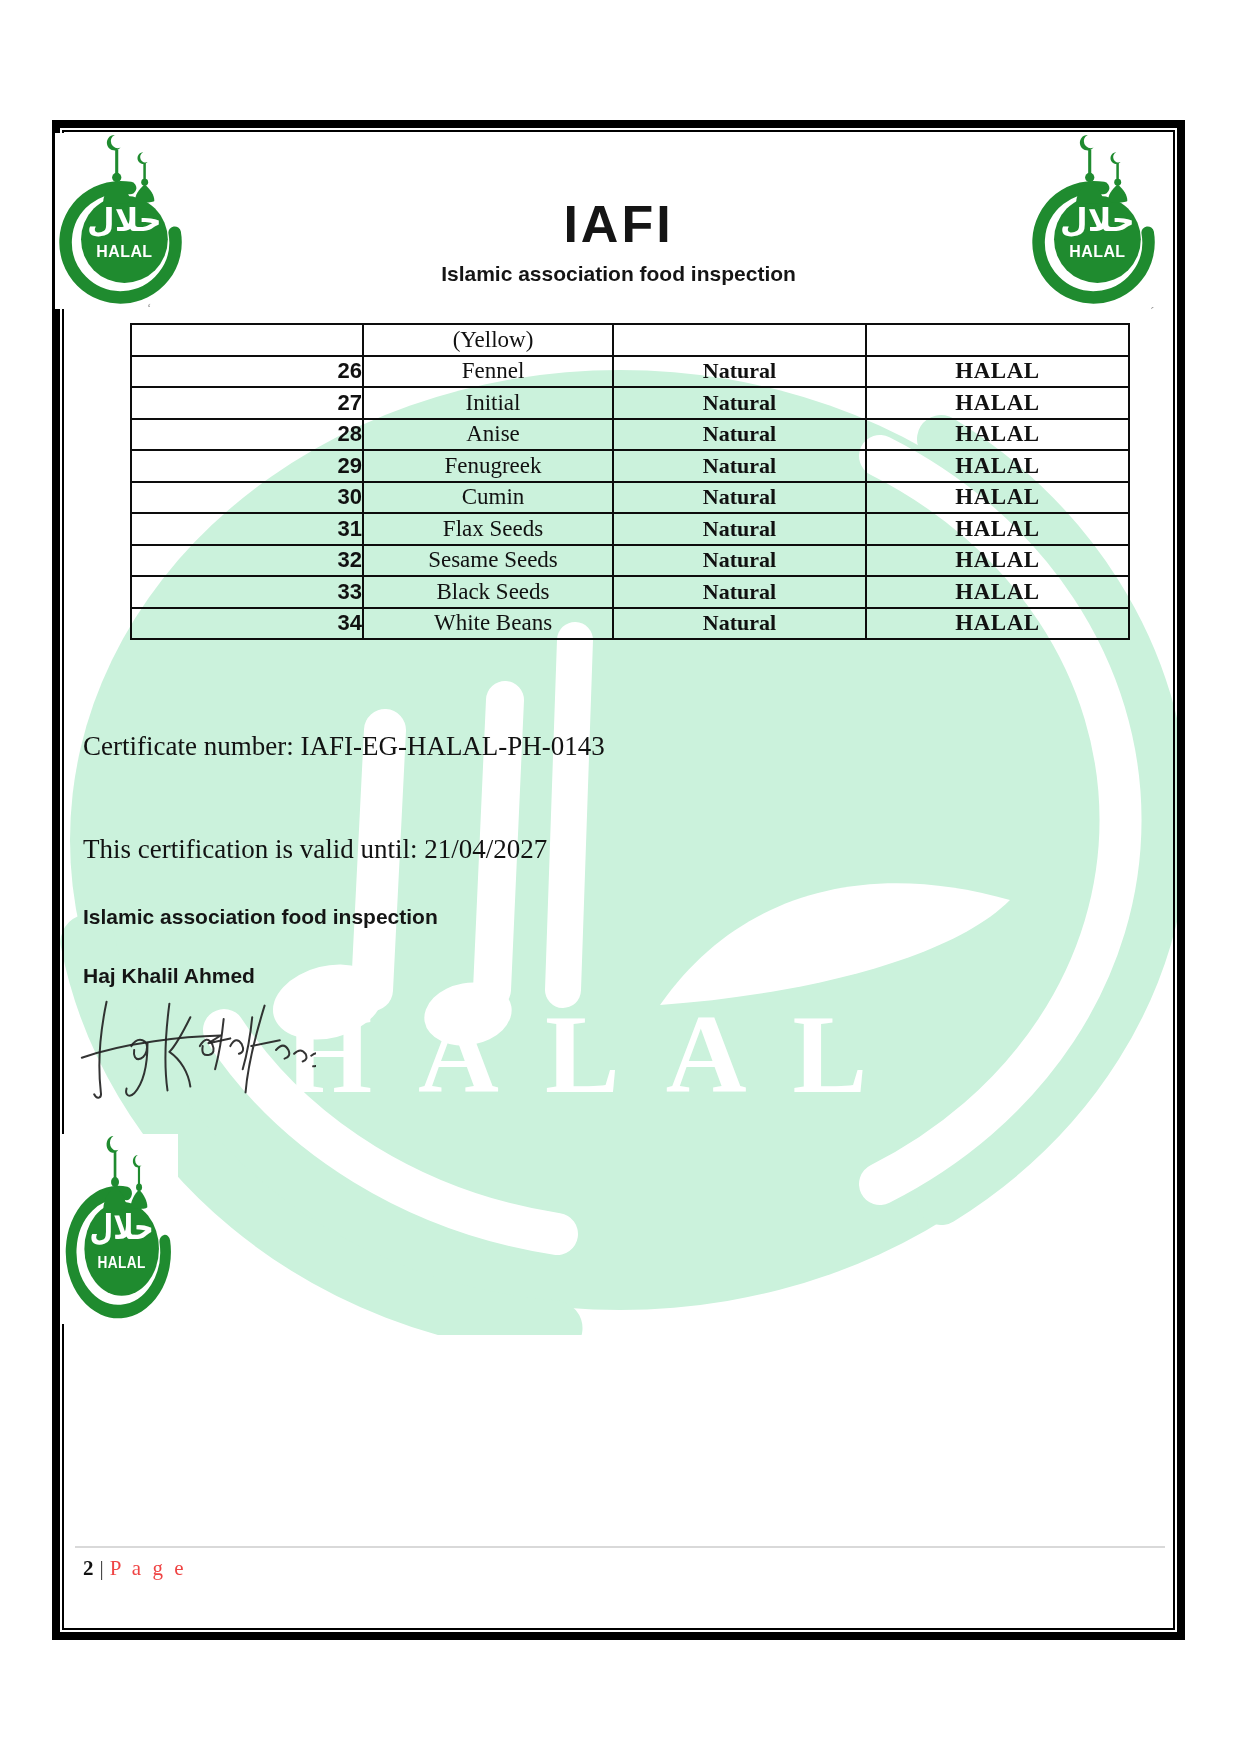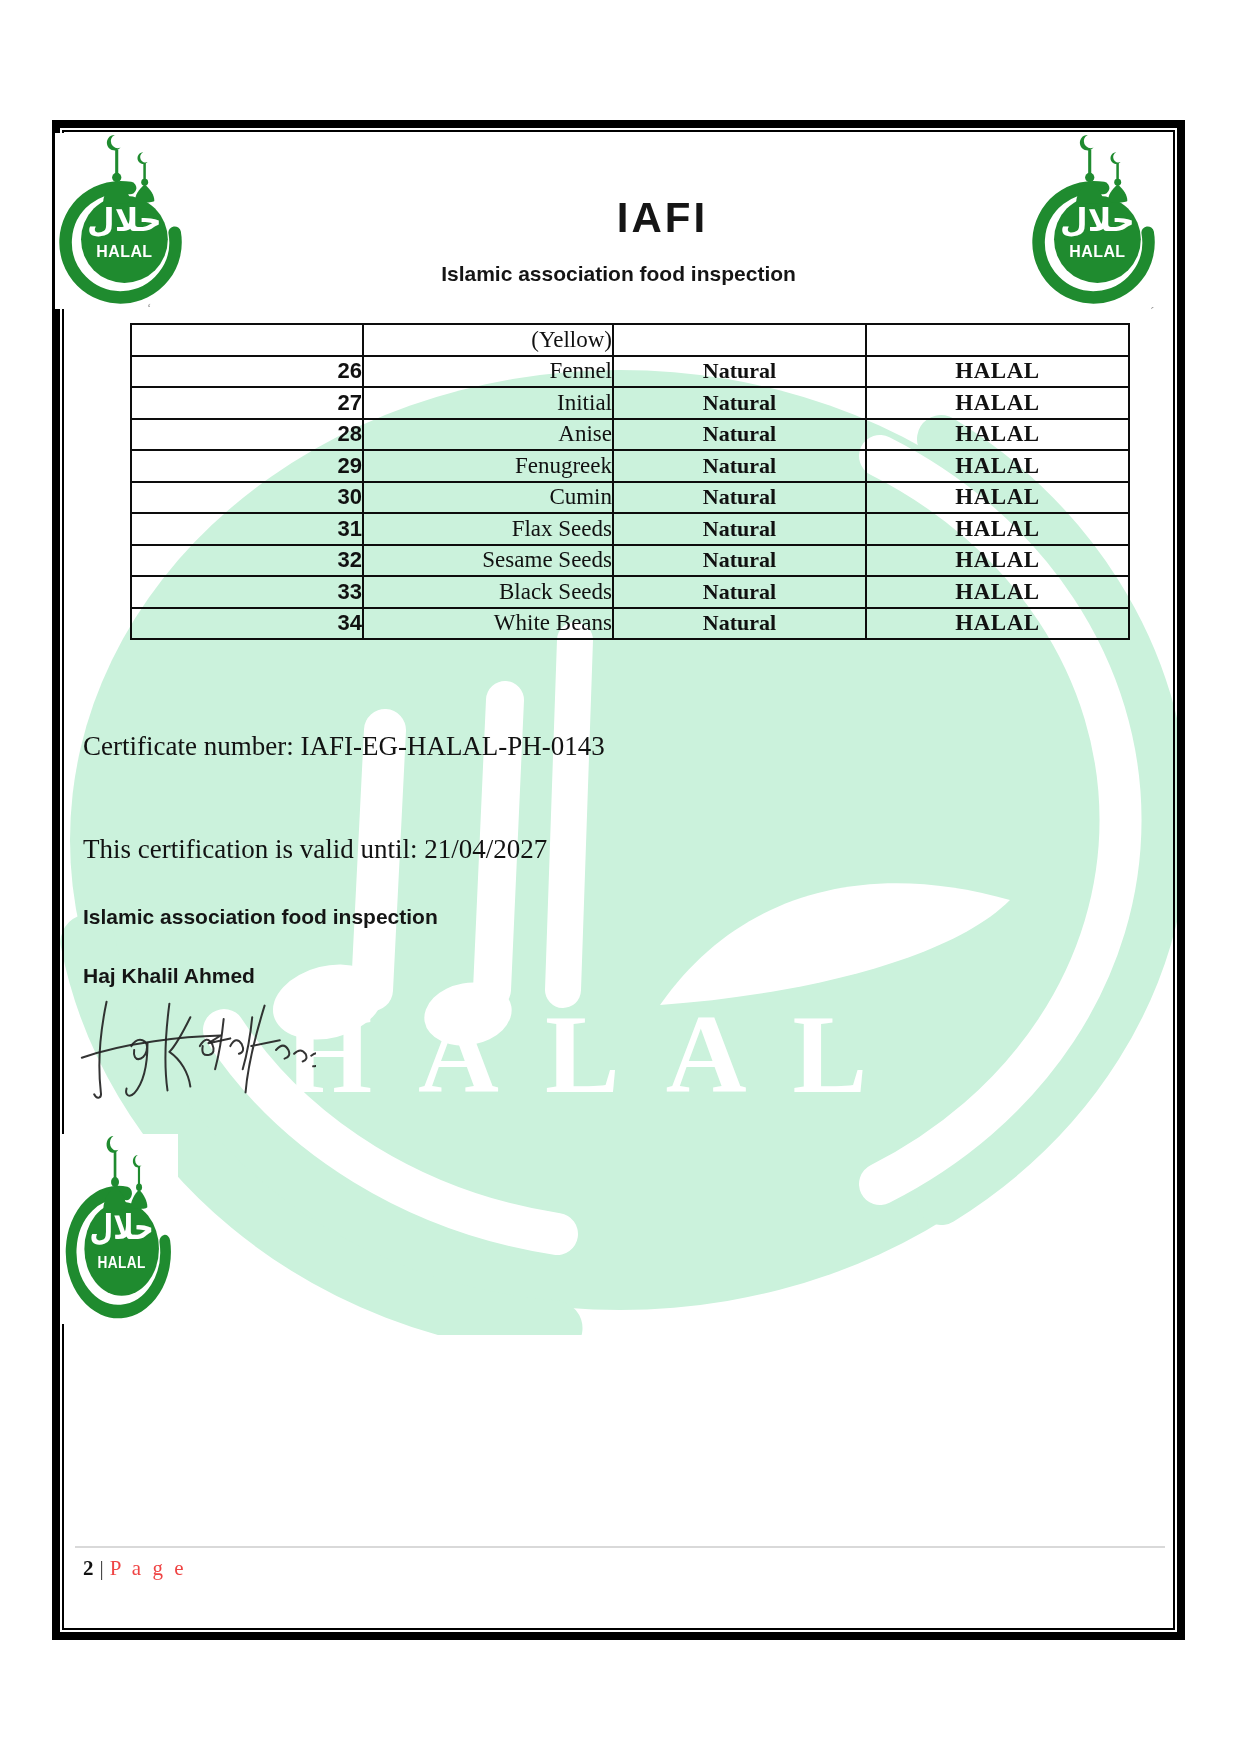--- a/index.html
+++ b/index.html
@@ -26,22 +26,22 @@
   .w-stroke{stroke:#fff;fill:none;}
   .g-fill{fill:var(--green);}
   .g-stroke{stroke:var(--green);fill:none;}
   .wm-text{
     font-family:"Liberation Serif",serif;font-weight:bold;fill:#fff;
     font-size:112px;letter-spacing:46px;
   }
   
   .title{
     position:absolute;left:52px;width:1133px;top:194px;text-align:center;
-    font-family:"Liberation Sans",sans-serif;font-weight:700;font-size:42px;
-    letter-spacing:3px;color:#151515;margin-left:44px;
+    font-family:"Liberation Sans",sans-serif;font-weight:700;font-size:52px;
+    letter-spacing:3px;color:#151515;
   }
   .subtitle{
     position:absolute;left:52px;width:1133px;top:262px;text-align:center;
     font-family:"Liberation Sans",sans-serif;font-weight:700;font-size:21px;
     color:#151515;
   }
   .halal-logo{position:absolute;}
   .logo-tl{left:55px;top:133px;width:135px;height:176px;}
   .logo-tr{left:1028px;top:133px;width:135px;height:176px;}
   .logo-bl{left:62px;top:1134px;width:116px;height:190px;}
@@ -60,21 +60,21 @@
   }
   .products td{
     border:2px solid #0d0d0d;height:29.5px;padding:0;vertical-align:middle;
     background:transparent;overflow:hidden;white-space:nowrap;
   }
   td.c-no{
     font-family:"Liberation Sans",sans-serif;font-weight:700;font-size:22px;
     text-align:right;
   }
   td.c-item{
-    font-family:"Liberation Serif",serif;font-size:23px;text-align:right;
+    font-family:"Liberation Serif",serif;font-size:23px;text-align:center;
     padding-left:10px;
   }
   td.c-status{
     font-family:"Liberation Serif",serif;font-weight:bold;font-size:22px;
     text-align:center;
   }
   td.c-ruling{
     font-family:"Liberation Serif",serif;font-weight:bold;font-size:23px;
     text-align:center;letter-spacing:.5px;
   }

